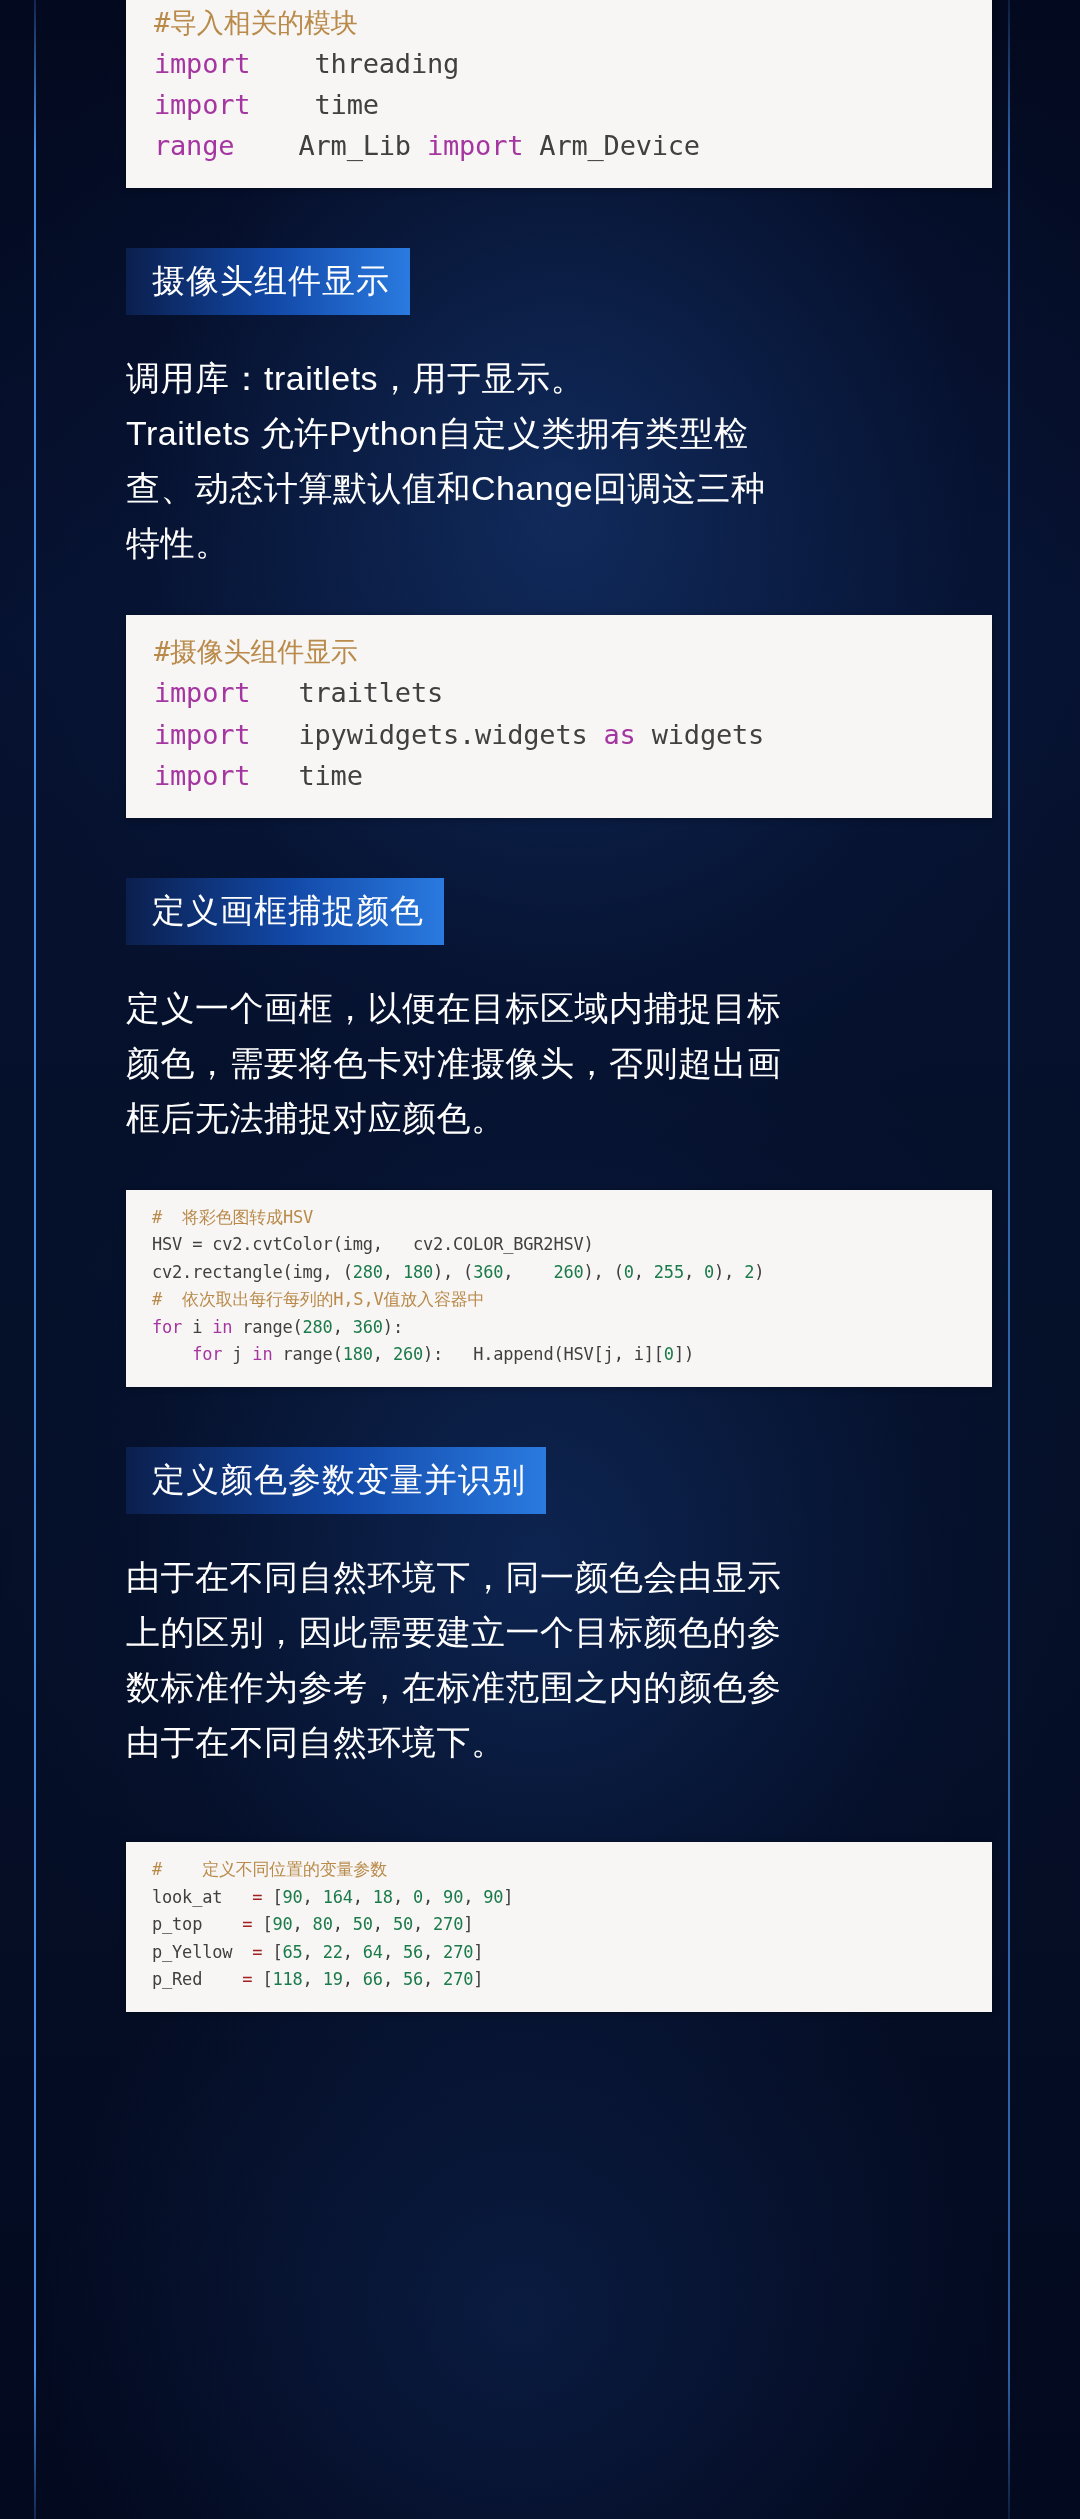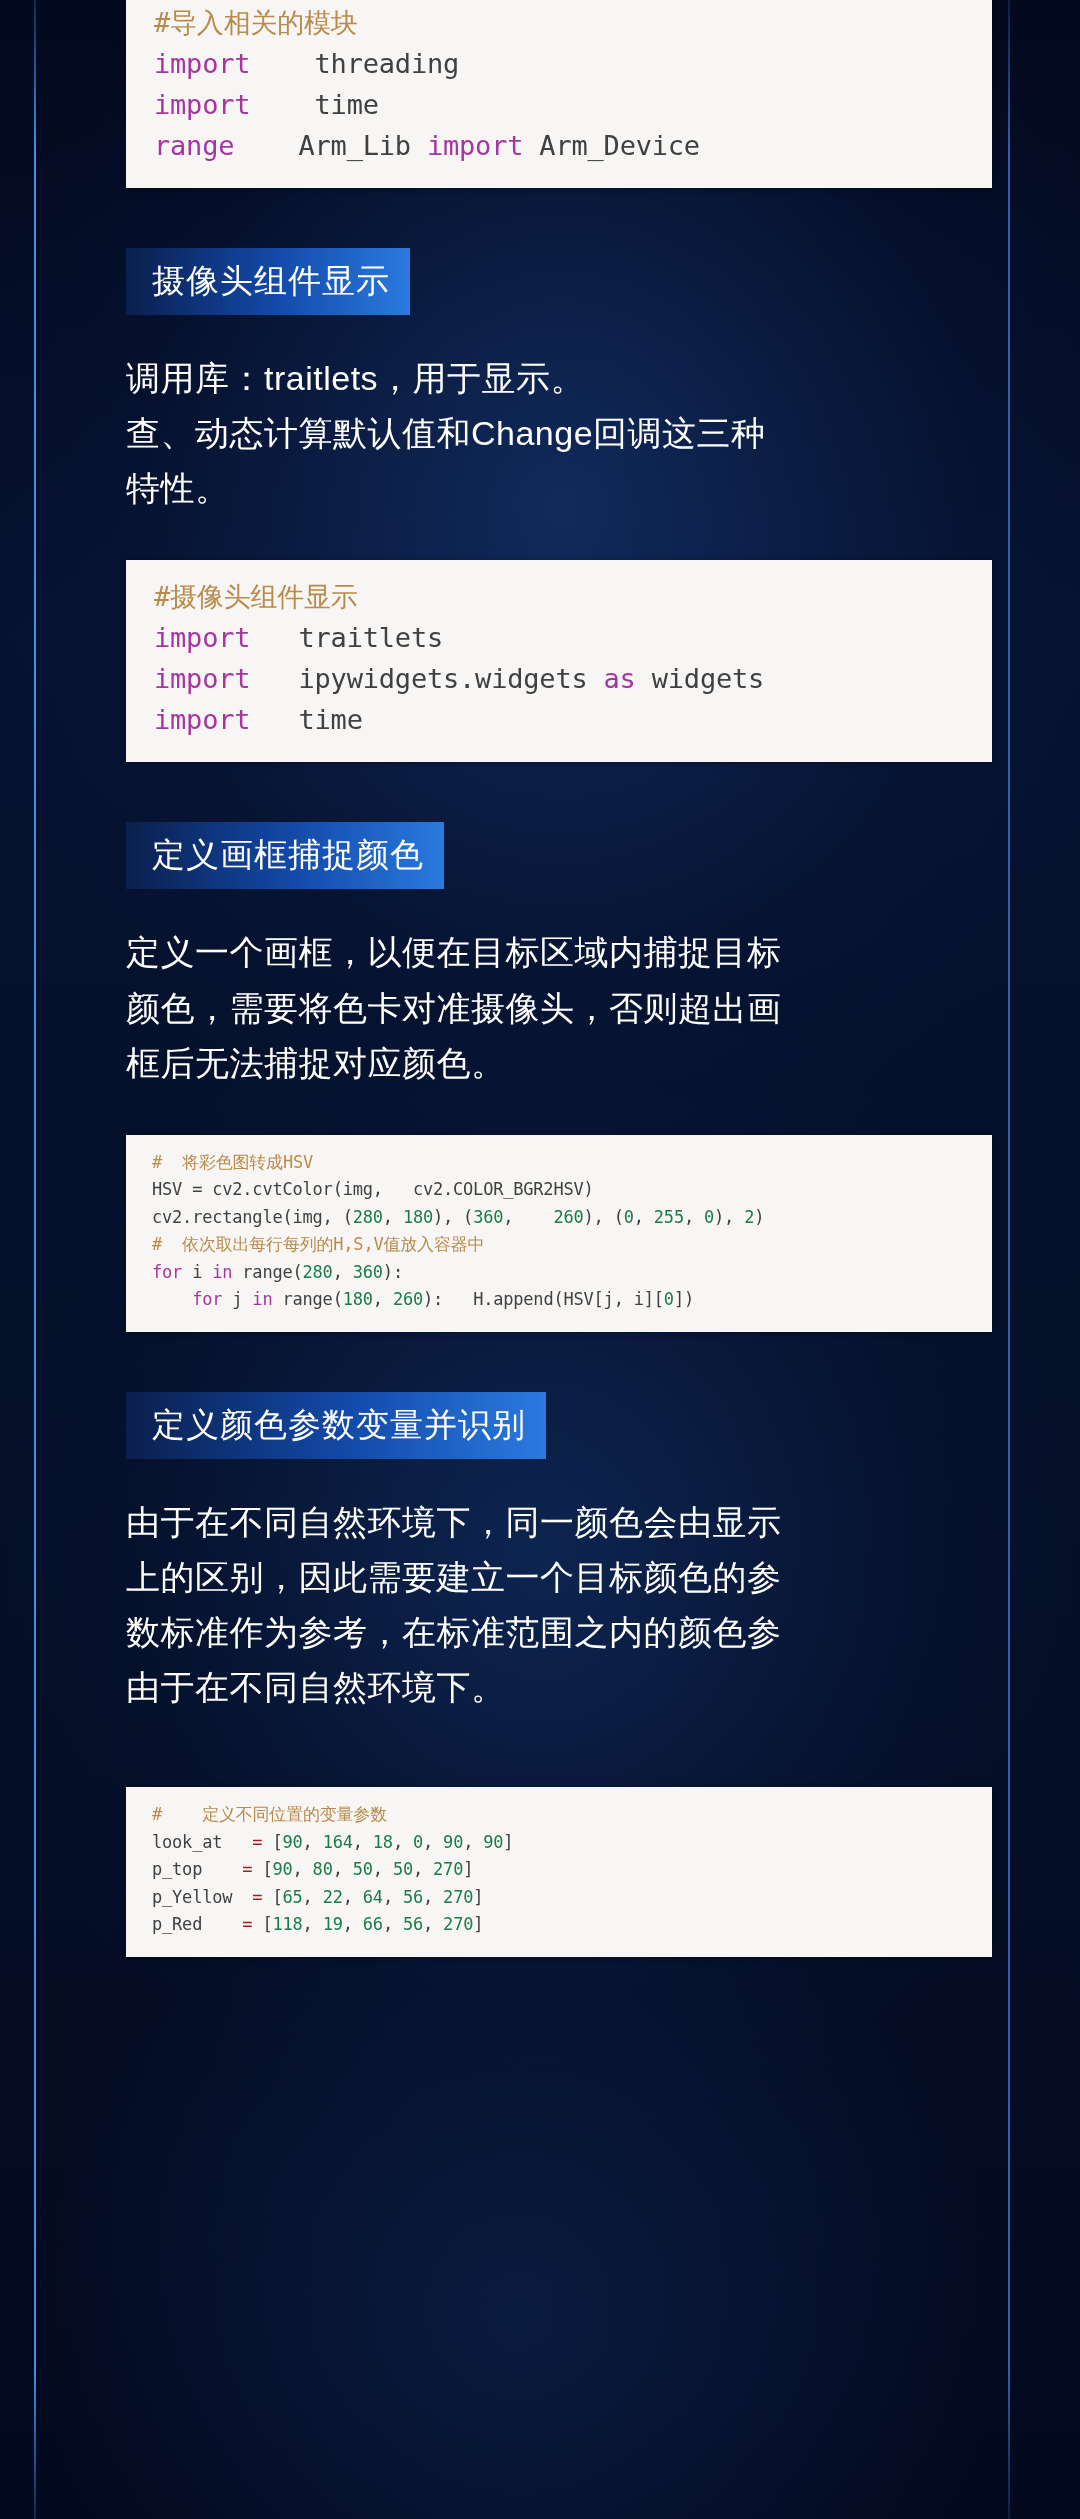--- a/index.html
+++ b/index.html
@@ -107,20 +107,21 @@
 
     <div class="gap-60"></div>
 
     
     <div class="sec-head">摄像头组件显示</div>
 
     <div class="gap-36"></div>
 
     <div class="para">
         <span class="ln">调用库：traitlets，用于显示。</span>
+        <span class="ln">Traitlets 允许Python自定义类拥有类型检</span>
         <span class="ln">查、动态计算默认值和Change回调这三种</span>
         <span class="ln">特性。</span>
       </div>
 
     <div class="gap-44"></div>
 
     <div class="code-block big">
         <div class="code-line"><span class="tok-cmt">#摄像头组件显示</span></div>
         <div class="code-line"><span class="tok-kw">import</span><span class="tok-txt">   traitlets</span></div>
         <div class="code-line"><span class="tok-kw">import</span><span class="tok-txt">   ipywidgets.widgets </span><span class="tok-kw">as</span><span class="tok-txt"> widgets</span></div>

